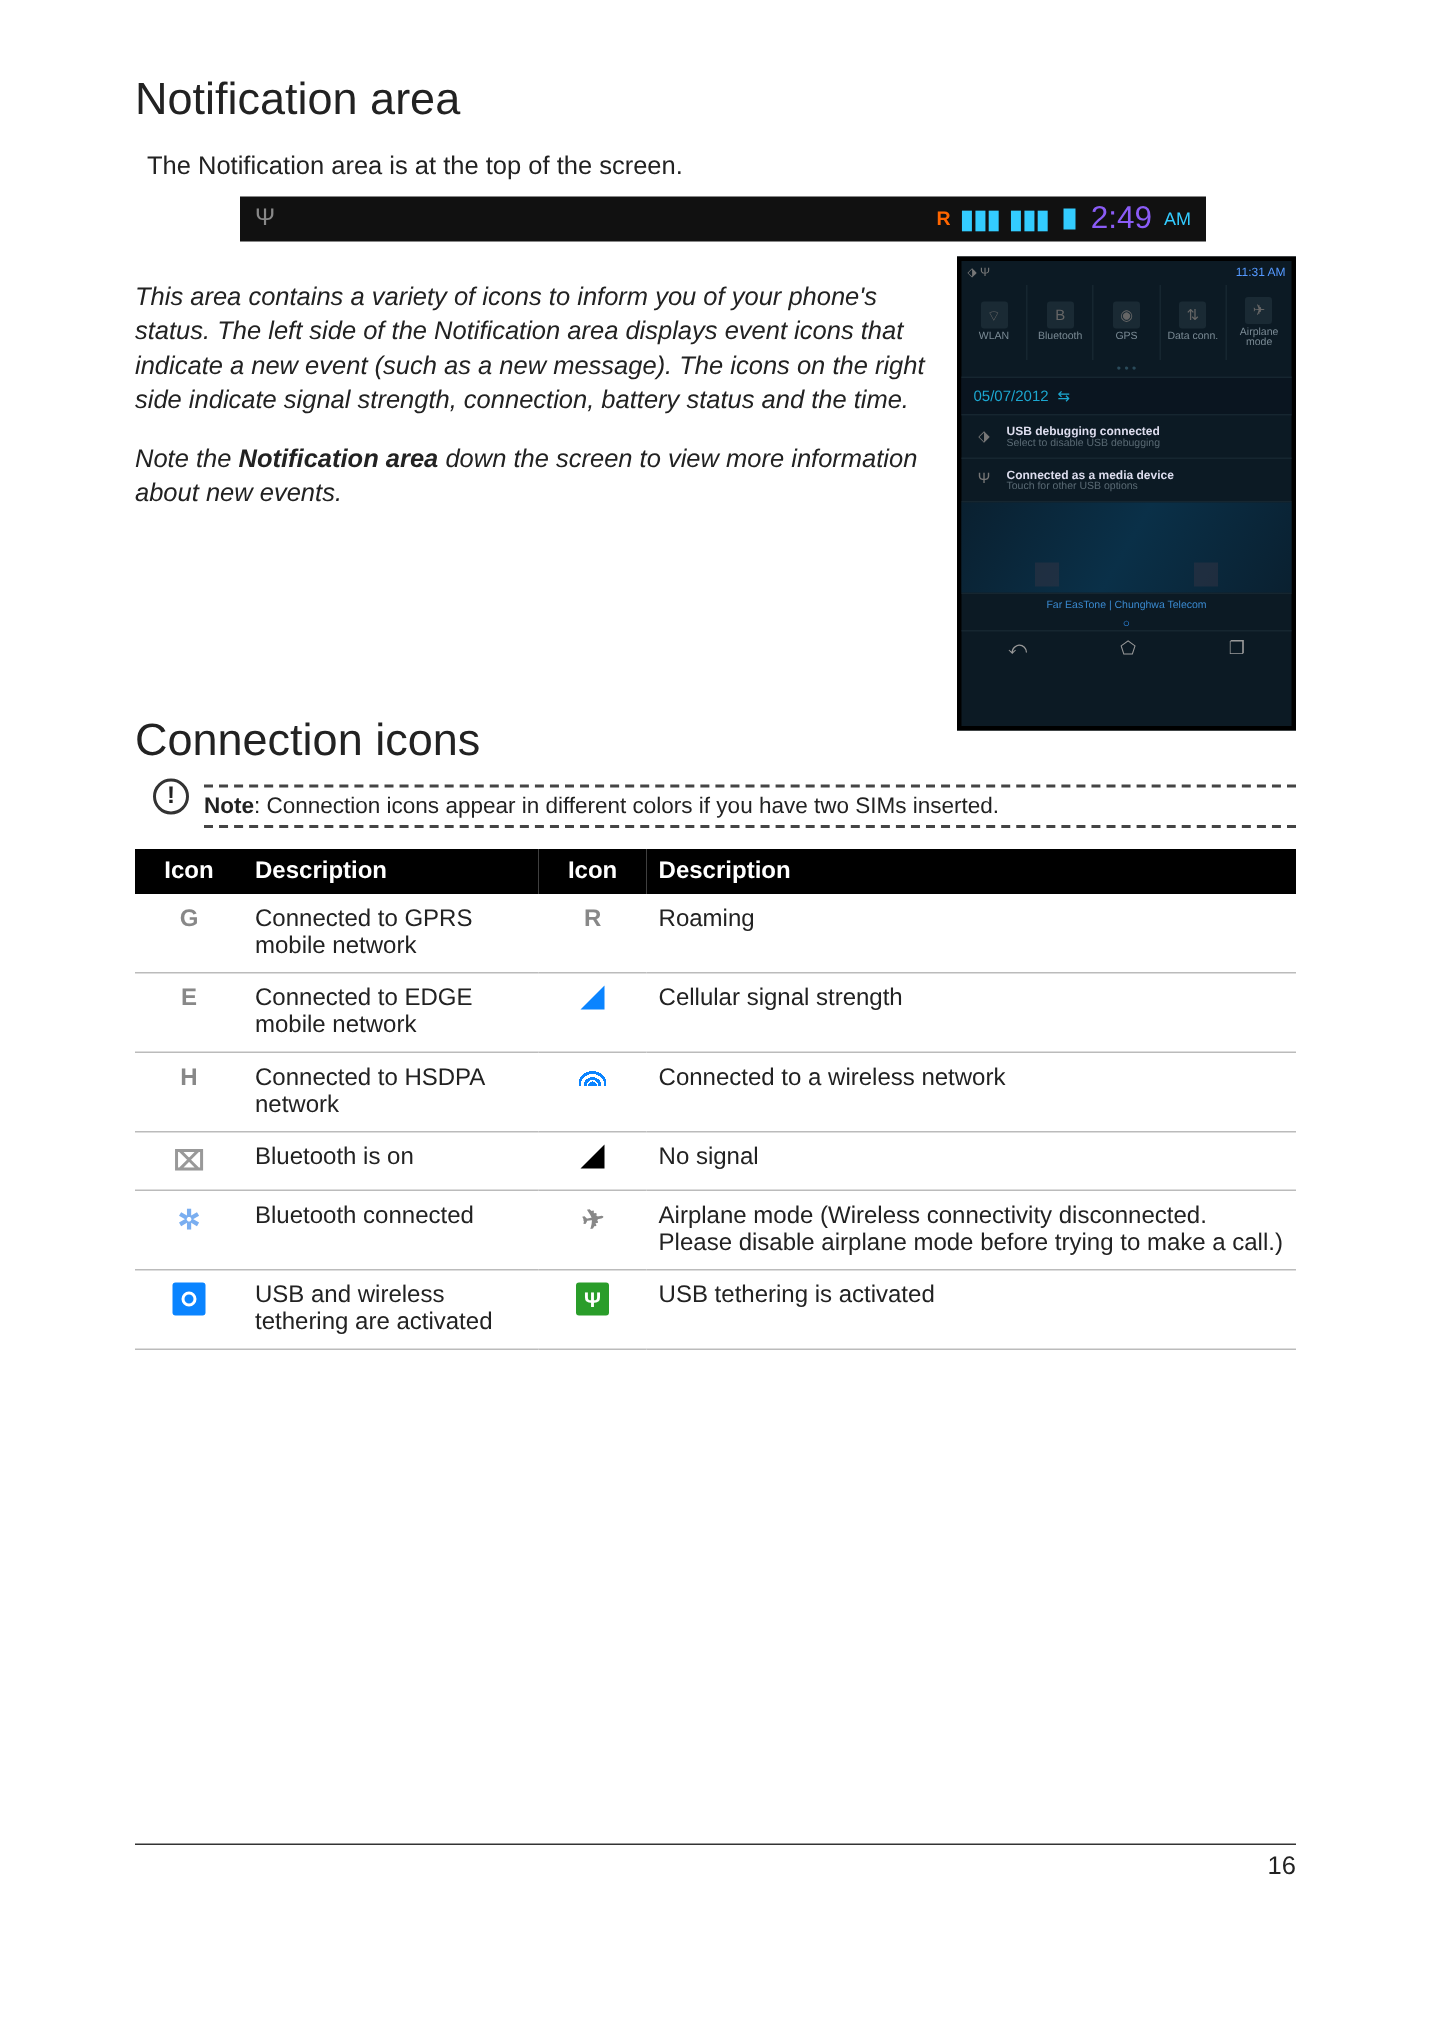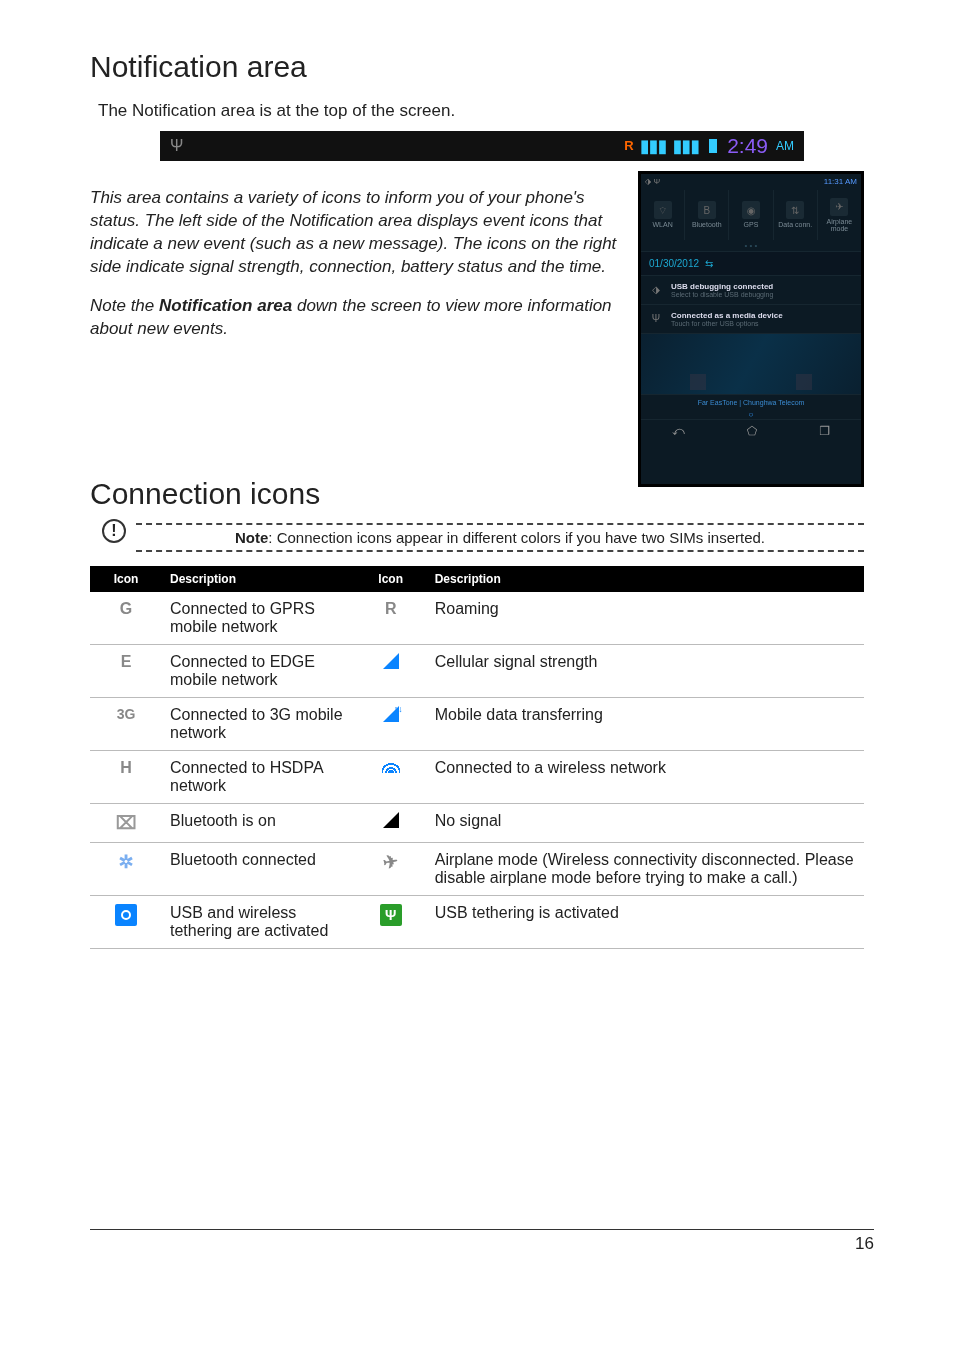--- a/index.html
+++ b/index.html
@@ -71,43 +71,43 @@
   .phone-rest .wallpaper { position:absolute; inset:0; background:linear-gradient(120deg,#0a2030 0%,#0a3048 50%,#0a2030 100%); }
   .phone-rest .approw { position:absolute; bottom:4px; left:0; right:0; display:flex; justify-content:space-around; align-items:center; padding:0 4px; }
   .phone-rest .app { width:16px; height:16px; background:#334; opacity:.5; }
   .phone-sim { color:#3a8ad0; font-size:7px; text-align:center; padding:4px 2px; border-top:1px solid #162630; }
   .phone-nav { height:22px; display:flex; justify-content:space-around; align-items:center; font-size:12px; color:#9a9a9a; border-top:1px solid #162630; }
 
   .notebox { margin:8px 0 10px 12px; }
   .notebox .sep { border:none; border-top:2px dashed #444; margin:4px 0; }
   .notebox .noterow { display:flex; align-items:flex-start; gap:10px; }
   .notebox .nicon { width:24px; height:24px; border:2px solid #333; border-radius:50%; display:flex; align-items:center; justify-content:center; font-weight:bold; font-size:16px; flex:0 0 24px; box-sizing:border-box; }
-  .notebox .ntext { font-size:15px;text-align:center; }
+  .notebox .ntext { font-size:15px; }
 
   table.icons { width:100%; border-collapse:collapse; margin-top:8px; font-size:16px; }
-  table.icons thead th { background:#000; color:#fff; text-align:left; padding:6px 8px; font-weight:bold; font-size:12px;margin-left:42px; }
+  table.icons thead th { background:#000; color:#fff; text-align:left; padding:6px 8px; font-weight:bold; font-size:16px;margin-left:42px; }
   table.icons td { padding:8px 8px; vertical-align:top; border-bottom:1px solid #bbb; }
   table.icons .iconcell { width:56px; text-align:center; font-weight:bold; }
 
   .tri-blue { display:inline-block; width:0; height:0; border-left:16px solid transparent; border-bottom:16px solid #0a84ff; }
   .tri-blue-bars { display:inline-block; position:relative; }
   .tri-blue-bars .tri { display:inline-block; width:0; height:0; border-left:16px solid transparent; border-bottom:16px solid #0a84ff; }
   .tri-blue-bars .arrows { position:absolute; right:-4px; top:-2px; font-size:9px; color:#0a84ff; }
   .wifi-blue { display:inline-block; width:18px; height:14px; background:radial-gradient(circle at 50% 100%,#0a84ff 0 3px,transparent 3px),radial-gradient(circle at 50% 100%,transparent 4px,#0a84ff 4px 6px,transparent 6px),radial-gradient(circle at 50% 100%,transparent 8px,#0a84ff 8px 10px,transparent 10px); }
   .tri-black { display:inline-block; width:0; height:0; border-left:16px solid transparent; border-bottom:16px solid #000; }
   .plane { display:inline-block; font-size:18px; color:#888; transform:rotate(-10deg); }
   .usb-green { display:inline-block; width:22px; height:22px; background:#2a9d2a; border-radius:2px; color:#fff; font-size:14px; text-align:center; line-height:22px; }
   .hotspot-blue { display:inline-block; width:22px; height:22px; background:#0a84ff; border-radius:2px; position:relative; }
   .hotspot-blue::after { content:""; position:absolute; left:6px; top:6px; width:10px; height:10px; border:2px solid #fff; border-radius:50%; box-sizing:border-box; }
   .hotspot-wifi { display:inline-block; width:22px; height:22px; background:#0a84ff; border-radius:2px; position:relative; }
   .hotspot-wifi::after { content:""; position:absolute; left:4px; top:6px; width:14px; height:12px; background:radial-gradient(circle at 50% 100%,#fff 0 2px,transparent 2px),radial-gradient(circle at 50% 100%,transparent 3px,#fff 3px 4px,transparent 4px),radial-gradient(circle at 50% 100%,transparent 5px,#fff 5px 6px,transparent 6px); }
   .bt-gray { display:inline-block; font-size:18px; color:#999; }
   .bt-blue { display:inline-block; font-size:18px; color:#7aaef0; }
 
-  .footer { position:absolute; bottom:26px; left:90px; right:80px; }
+  .footer { position:absolute; bottom:26px; left:90px; right:90px; }
   .footer hr { border:none; border-top:1px solid #333; margin:0 0 4px 0; }
   .footer .pn { text-align:right; font-size:17px; }
 </style>
 </head>
 <body>
 
 <div class="page">
 
   <h1 class="section">Notification area</h1>
   <p class="body">The Notification area is at the top of the screen.</p>
@@ -154,21 +154,21 @@
             <span class="ico">⇅</span>
             <span class="lbl">Data conn.</span>
           </div>
         <div class="cell">
             <span class="ico">✈</span>
             <span class="lbl">Airplane mode</span>
           </div>
       </div>
       <div class="phone-dots">• • •</div>
       <div class="phone-date">
-        <span>01/30/2012</span><span class="slider">⇆</span>
+        <span>05/07/2012</span><span class="slider">⇆</span>
       </div>
       <div class="phone-item">
         <span class="pi">⬗</span>
         <span class="pt">
           <div class="t">USB debugging connected</div>
           <div class="s">Select to disable USB debugging</div>
         </span>
       </div>
       <div class="phone-item">
         <span class="pi">Ψ</span>
@@ -223,26 +223,20 @@
         <td class="iconcell" style="color:#888; font-family:Arial Narrow,Arial;">R</td>
         <td>Roaming</td>
       </tr>
       <tr>
         <td class="iconcell" style="color:#888; font-family:Arial Narrow,Arial;">E</td>
         <td>Connected to EDGE mobile network</td>
         <td class="iconcell"><span class="tri-blue"></span></td>
         <td>Cellular signal strength</td>
       </tr>
       <tr>
-        <td class="iconcell" style="color:#888; font-size:14px; font-family:Arial Narrow,Arial;">3G</td>
-        <td>Connected to 3G mobile network</td>
-        <td class="iconcell"><span class="tri-blue-bars"><span class="tri"></span><span class="arrows">↑↓</span></span></td>
-        <td>Mobile data transferring</td>
-      </tr>
-      <tr>
         <td class="iconcell" style="color:#888; font-family:Arial Narrow,Arial;">H</td>
         <td>Connected to HSDPA network</td>
         <td class="iconcell"><span class="wifi-blue"></span></td>
         <td>Connected to a wireless network</td>
       </tr>
       <tr>
         <td class="iconcell"><span class="bt-gray">⌧</span></td>
         <td>Bluetooth is on</td>
         <td class="iconcell"><span class="tri-black"></span></td>
         <td>No signal</td>

